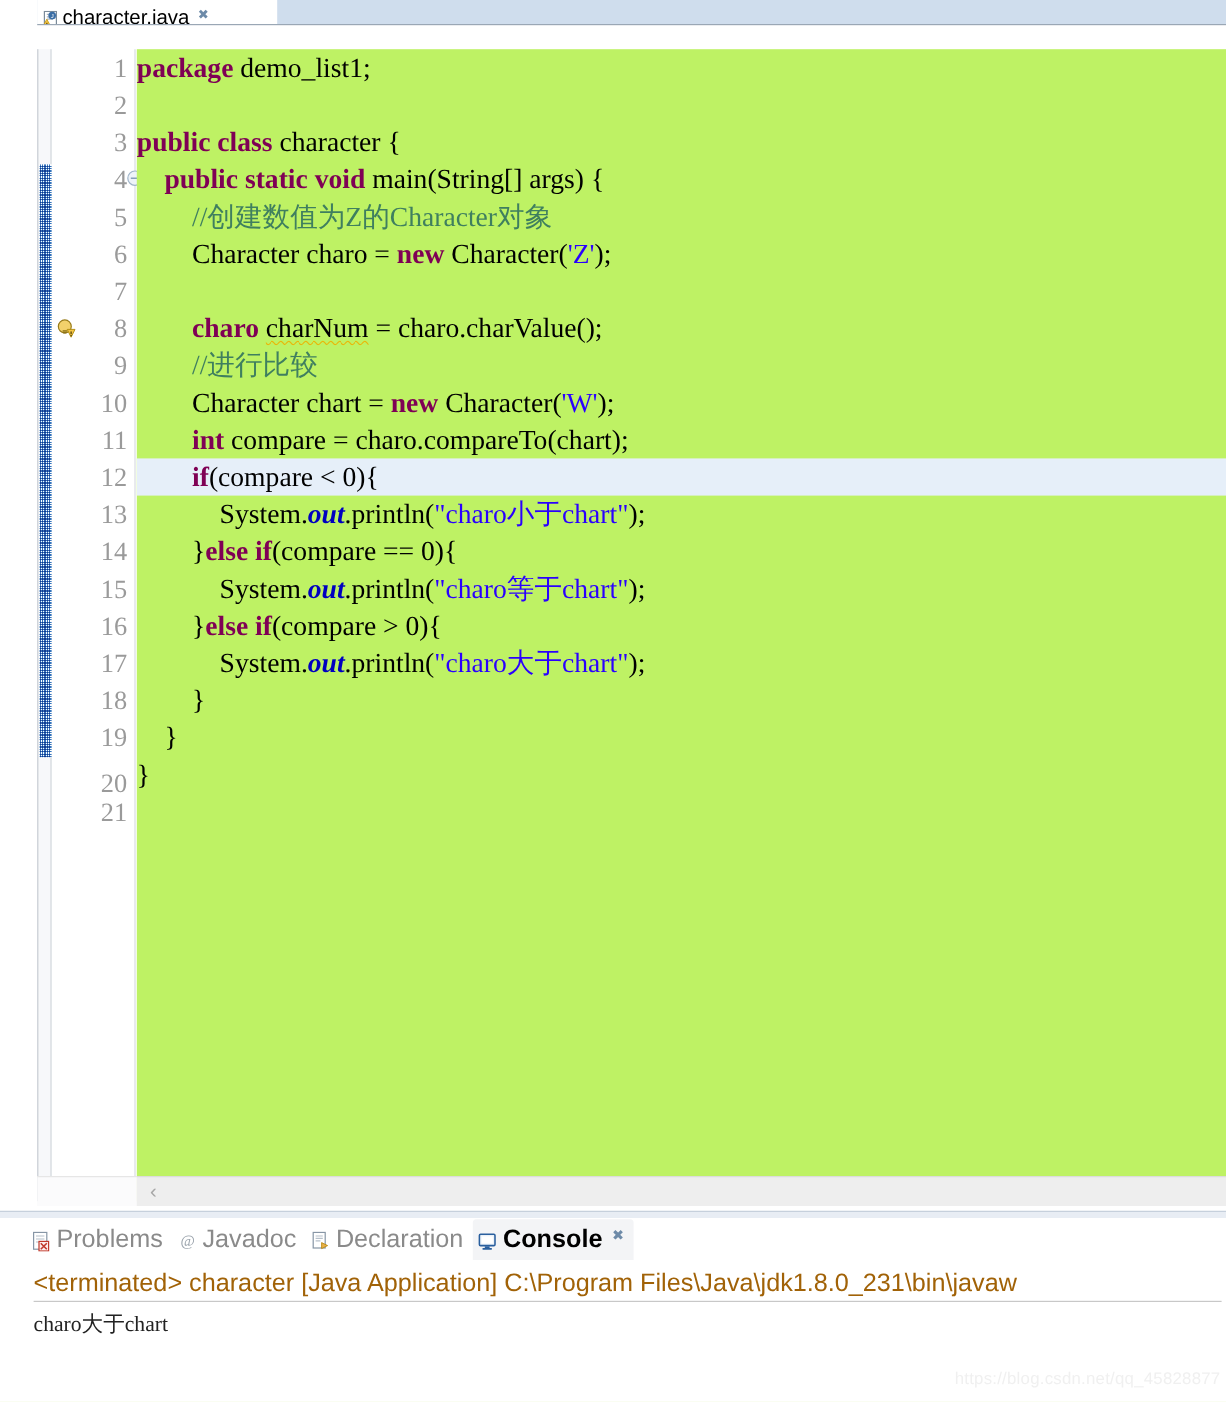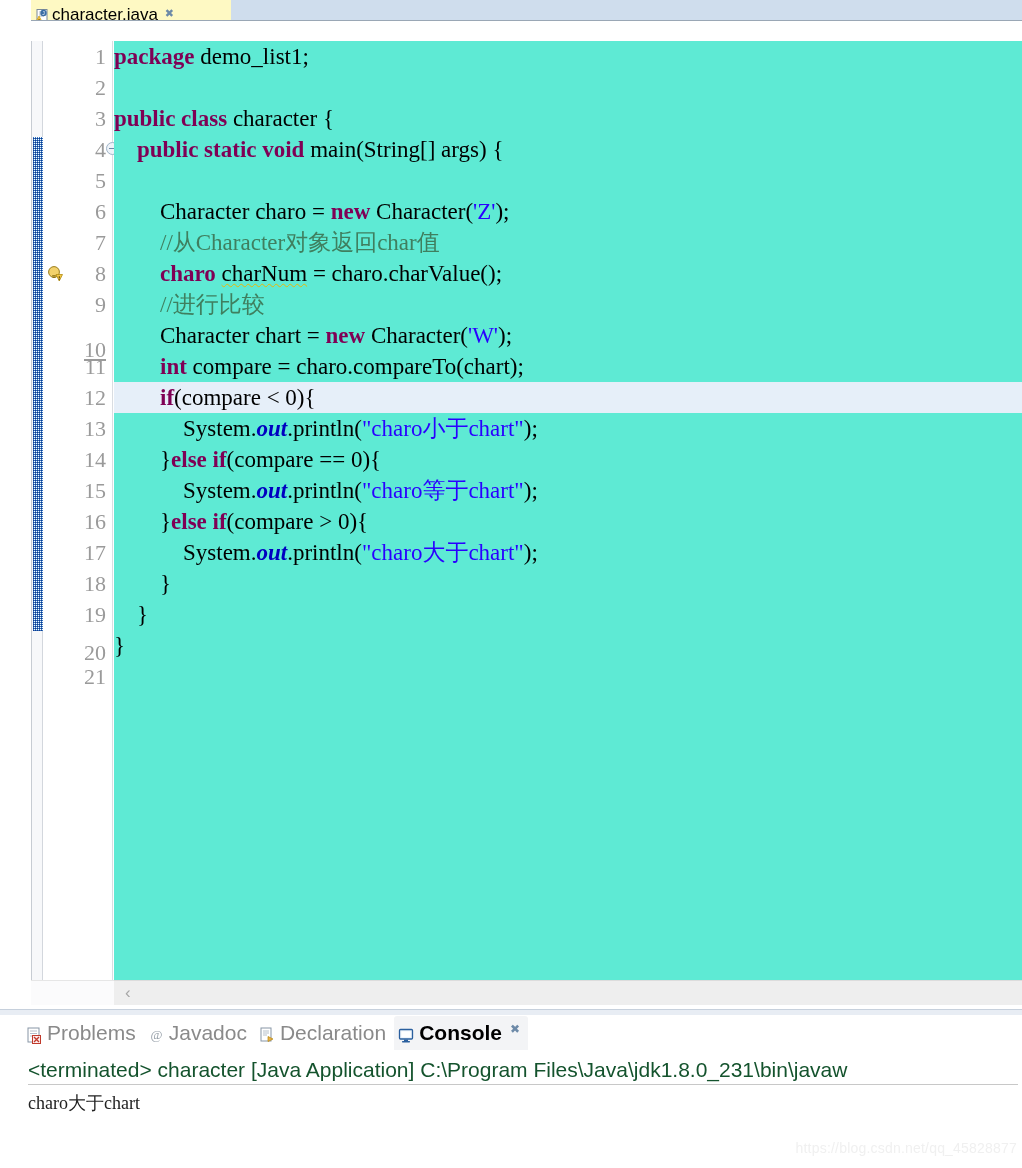--- a/index.html
+++ b/index.html
@@ -14,21 +14,21 @@
   }
   #root { position: relative; width: 1022px; height: 1168px; }
 
   
   .tabstrip {
     position: absolute; left: 31px; top: 0; width: 991px; height: 20px;
     background: #cfdded;
   }
   .tab-active {
     position: absolute; left: 0; top: 0; height: 20px;
-    background: #fef9c3;
+    background: #ffffff;
     display: flex; align-items: center;
     padding: 12px 6px 0 4px;
     box-sizing: border-box;
   }
   .tab-icon {
     width: 14px; height: 14px; position: relative; flex: 0 0 auto; margin-right: 3px;
   }
   .tab-label {
     font-size: 17px; color: #000; white-space: nowrap;
     line-height: 18px; position: relative; top: -1px;
@@ -90,21 +90,21 @@
     box-sizing: border-box;
   }
   .fold-marker::after {
     content: ""; position: absolute; left: 2px; top: 5px;
     width: 7px; height: 1px; background: #6d8aa8;
   }
 
   
   .code-surface {
     position: absolute; left: 83px; top: 20px; right: 0; height: 960px;
-    background: #5eead4; overflow: hidden;
+    background: #bef264; overflow: hidden;
   }
   .code-line {
     position: absolute; left: 0; width: 940px; height: 31px; line-height: 31px;
     font-family: "Liberation Serif", serif;
     font-size: 23px; color: #000000;
     white-space: pre;
     letter-spacing: 0px;
   }
   .code-line.hl { background: #e6eff9; width: 939px; }
 
@@ -162,21 +162,21 @@
   }
   .bp-tab .ic { width: 17px; height: 17px; margin-right: 4px; flex: 0 0 auto; position: relative; }
   .bp-tab .x { margin-left: 8px; font-size: 12px; color: #6d8aa8; position: relative; top: -4px; font-weight: normal;}
 
   .console-body {
     position: absolute; left: 0; top: 44px; width: 1022px; height: 115px;
     background: #ffffff;
   }
   .console-head {
     position: absolute; left: 28px; top: 5px; width: 990px;
-    font-size: 21px; color: #14532d; white-space: nowrap;
+    font-size: 21px; color: #a16207; white-space: nowrap;
     border-bottom: 1px solid #c8c8c8; padding-bottom: 2px;
   }
   .console-out {
     position: absolute; left: 28px; top: 38px;
     font-family: "Liberation Serif", serif;
     font-size: 18px; color: #222; white-space: pre;
   }
   .watermark {
     position: absolute; right: 5px; bottom: 12px;
     font-size: 14px; color: #f0f0f0;
@@ -234,42 +234,42 @@
     <div class="line-ruler" id="line-ruler">
         <div class="lineno" style="top: 0px;">1</div>
         <div class="lineno" style="top: 31px;">2</div>
         <div class="lineno" style="top: 62px;">3</div>
         <div class="lineno" style="top: 93px;">4<span class="fold-marker"></span></div>
         <div class="lineno" style="top: 124px;">5</div>
         <div class="lineno" style="top: 155px;">6</div>
         <div class="lineno" style="top: 186px;">7</div>
         <div class="lineno" style="top: 217px;">8</div>
         <div class="lineno" style="top: 248px;">9</div>
-        <div class="lineno" style="top: 293px; text-decoration: underline;">10</div>
+        <div class="lineno" style="top: 279px;">10</div>
         <div class="lineno" style="top: 310px;">11</div>
         <div class="lineno" style="top: 341px;">12</div>
         <div class="lineno" style="top: 372px;">13</div>
         <div class="lineno" style="top: 403px;">14</div>
         <div class="lineno" style="top: 434px;">15</div>
         <div class="lineno" style="top: 465px;">16</div>
         <div class="lineno" style="top: 496px;">17</div>
         <div class="lineno" style="top: 527px;">18</div>
         <div class="lineno" style="top: 558px;">19</div>
         <div class="lineno" style="top: 596px;">20</div>
         <div class="lineno" style="top: 620px;">21</div>
       </div>
 
     <div class="code-surface" id="code-surface">
         <div class="code-line" style="top: 0px;"><span class="kw">package </span><span class="plain">demo_list1;</span></div>
         <div class="code-line" style="top: 31px;"></div>
         <div class="code-line" style="top: 62px;"><span class="kw">public class </span><span class="plain">character {</span></div>
         <div class="code-line" style="top: 93px;"><span class="plain">    </span><span class="kw">public static void </span><span class="plain">main(String[] args) {</span></div>
-        <div class="code-line" style="top: 124px;"><span class="plain">        </span></div>
+        <div class="code-line" style="top: 124px;"><span class="plain">        </span><span class="cmt">//创建数值为Z的Character对象</span></div>
         <div class="code-line" style="top: 155px;"><span class="plain">        Character charo = </span><span class="kw">new </span><span class="plain">Character(</span><span class="str">'Z'</span><span class="plain">);</span></div>
-        <div class="code-line" style="top: 186px;"><span class="plain">        </span><span class="cmt">//从Character对象返回char值</span></div>
+        <div class="code-line" style="top: 186px;"><span class="plain">        </span></div>
         <div class="code-line" style="top: 217px;"><span class="plain">        </span><span class="kw">charo </span><span class="plain warnline">charNum</span><span class="plain"> = charo.charValue();</span></div>
         <div class="code-line" style="top: 248px;"><span class="plain">        </span><span class="cmt">//进行比较</span></div>
         <div class="code-line" style="top: 279px;"><span class="plain">        Character chart = </span><span class="kw">new </span><span class="plain">Character(</span><span class="str">'W'</span><span class="plain">);</span></div>
         <div class="code-line" style="top: 310px;"><span class="plain">        </span><span class="kw">int </span><span class="plain">compare = charo.compareTo(chart);</span></div>
         <div class="code-line hl" style="top: 341px;"><span class="plain">        </span><span class="kw">if</span><span class="plain">(compare &lt; 0){</span></div>
         <div class="code-line" style="top: 372px;"><span class="plain">            System.</span><span class="fld">out</span><span class="plain">.println(</span><span class="str">"charo小于chart"</span><span class="plain">);</span></div>
         <div class="code-line" style="top: 403px;"><span class="plain">        }</span><span class="kw">else if</span><span class="plain">(compare == 0){</span></div>
         <div class="code-line" style="top: 434px;"><span class="plain">            System.</span><span class="fld">out</span><span class="plain">.println(</span><span class="str">"charo等于chart"</span><span class="plain">);</span></div>
         <div class="code-line" style="top: 465px;"><span class="plain">        }</span><span class="kw">else if</span><span class="plain">(compare &gt; 0){</span></div>
         <div class="code-line" style="top: 496px;"><span class="plain">            System.</span><span class="fld">out</span><span class="plain">.println(</span><span class="str">"charo大于chart"</span><span class="plain">);</span></div>

